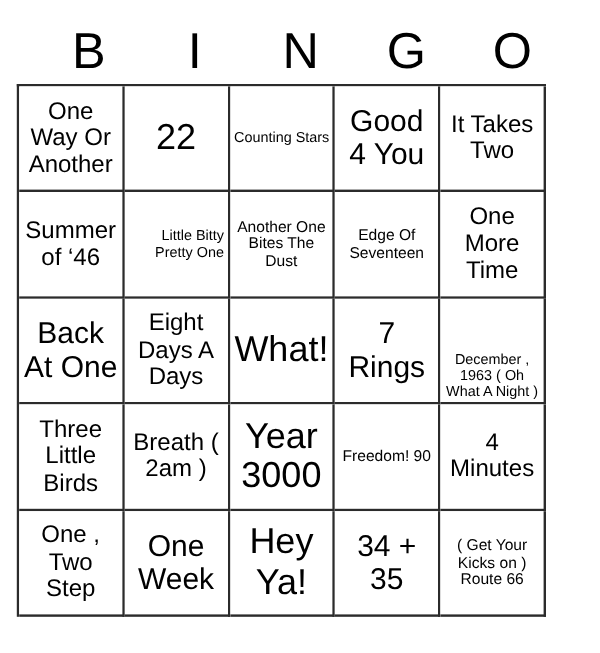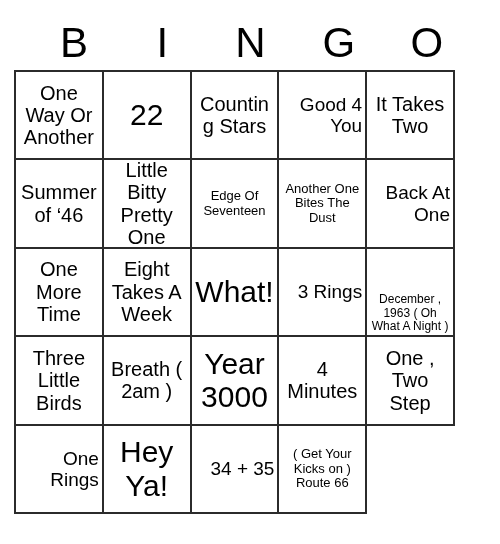--- a/index.html
+++ b/index.html
@@ -67,23 +67,23 @@
     background: #ffffff;
   }
   .cell-text {
     display: block;
     width: 100%;
     line-height: 1.12;
     word-wrap: break-word;
     hyphens: none;
   }
   .fs-xl  { font-size: 30px; }
-  .fs-lg  { font-size: 19px; text-align: right; }
+  .fs-lg  { font-size: 25px; }
   .fs-md  { font-size: 20px; }
-  .fs-sm  { font-size: 20px; }
+  .fs-sm  { font-size: 12px; text-align: right; }
   .fs-xs  { font-size: 13px; }
   .fs-xxs { font-size: 12px; margin-top: 43px; }
 </style>
 </head>
 <body>
 
 <div id="card">
 
   <div id="header-row">
     <div class="header-letter">B</div>
@@ -110,63 +110,66 @@
         <span class="cell-text fs-md">It Takes Two</span>
       </div>
 
     <div class="cell">
         <span class="cell-text fs-md">Summer of ‘46</span>
       </div>
     <div class="cell">
         <span class="cell-text fs-sm">Little Bitty Pretty One</span>
       </div>
     <div class="cell">
+        <span class="cell-text fs-xs">Another One Bites The Dust</span>
+      </div>
+    <div class="cell">
         <span class="cell-text fs-xs">Edge Of Seventeen</span>
       </div>
     <div class="cell">
-        <span class="cell-text fs-xs">Another One Bites The Dust</span>
+        <span class="cell-text fs-md">One More Time</span>
       </div>
+
     <div class="cell">
         <span class="cell-text fs-lg">Back At One</span>
       </div>
-
     <div class="cell">
-        <span class="cell-text fs-md">One More Time</span>
-      </div>
-    <div class="cell">
-        <span class="cell-text fs-md">Eight Takes A Week</span>
+        <span class="cell-text fs-md">Eight Days A Days</span>
       </div>
     <div class="cell">
         <span class="cell-text fs-xl">What!</span>
       </div>
     <div class="cell">
-        <span class="cell-text fs-lg">3 Rings</span>
+        <span class="cell-text fs-lg">7 Rings</span>
       </div>
     <div class="cell">
         <span class="cell-text fs-xxs">December , 1963 ( Oh What A Night )</span>
       </div>
 
     <div class="cell">
         <span class="cell-text fs-md">Three Little Birds</span>
       </div>
     <div class="cell">
         <span class="cell-text fs-md">Breath ( 2am )</span>
       </div>
     <div class="cell">
         <span class="cell-text fs-xl">Year 3000</span>
       </div>
     <div class="cell">
+        <span class="cell-text fs-xs">Freedom! 90</span>
+      </div>
+    <div class="cell">
         <span class="cell-text fs-md">4 Minutes</span>
       </div>
 
     <div class="cell">
         <span class="cell-text fs-md">One , Two Step</span>
       </div>
     <div class="cell">
-        <span class="cell-text fs-lg">One Rings</span>
+        <span class="cell-text fs-lg">One Week</span>
       </div>
     <div class="cell">
         <span class="cell-text fs-xl">Hey Ya!</span>
       </div>
     <div class="cell">
         <span class="cell-text fs-lg">34 + 35</span>
       </div>
     <div class="cell">
         <span class="cell-text fs-xs">( Get Your Kicks on ) Route 66</span>
       </div>

